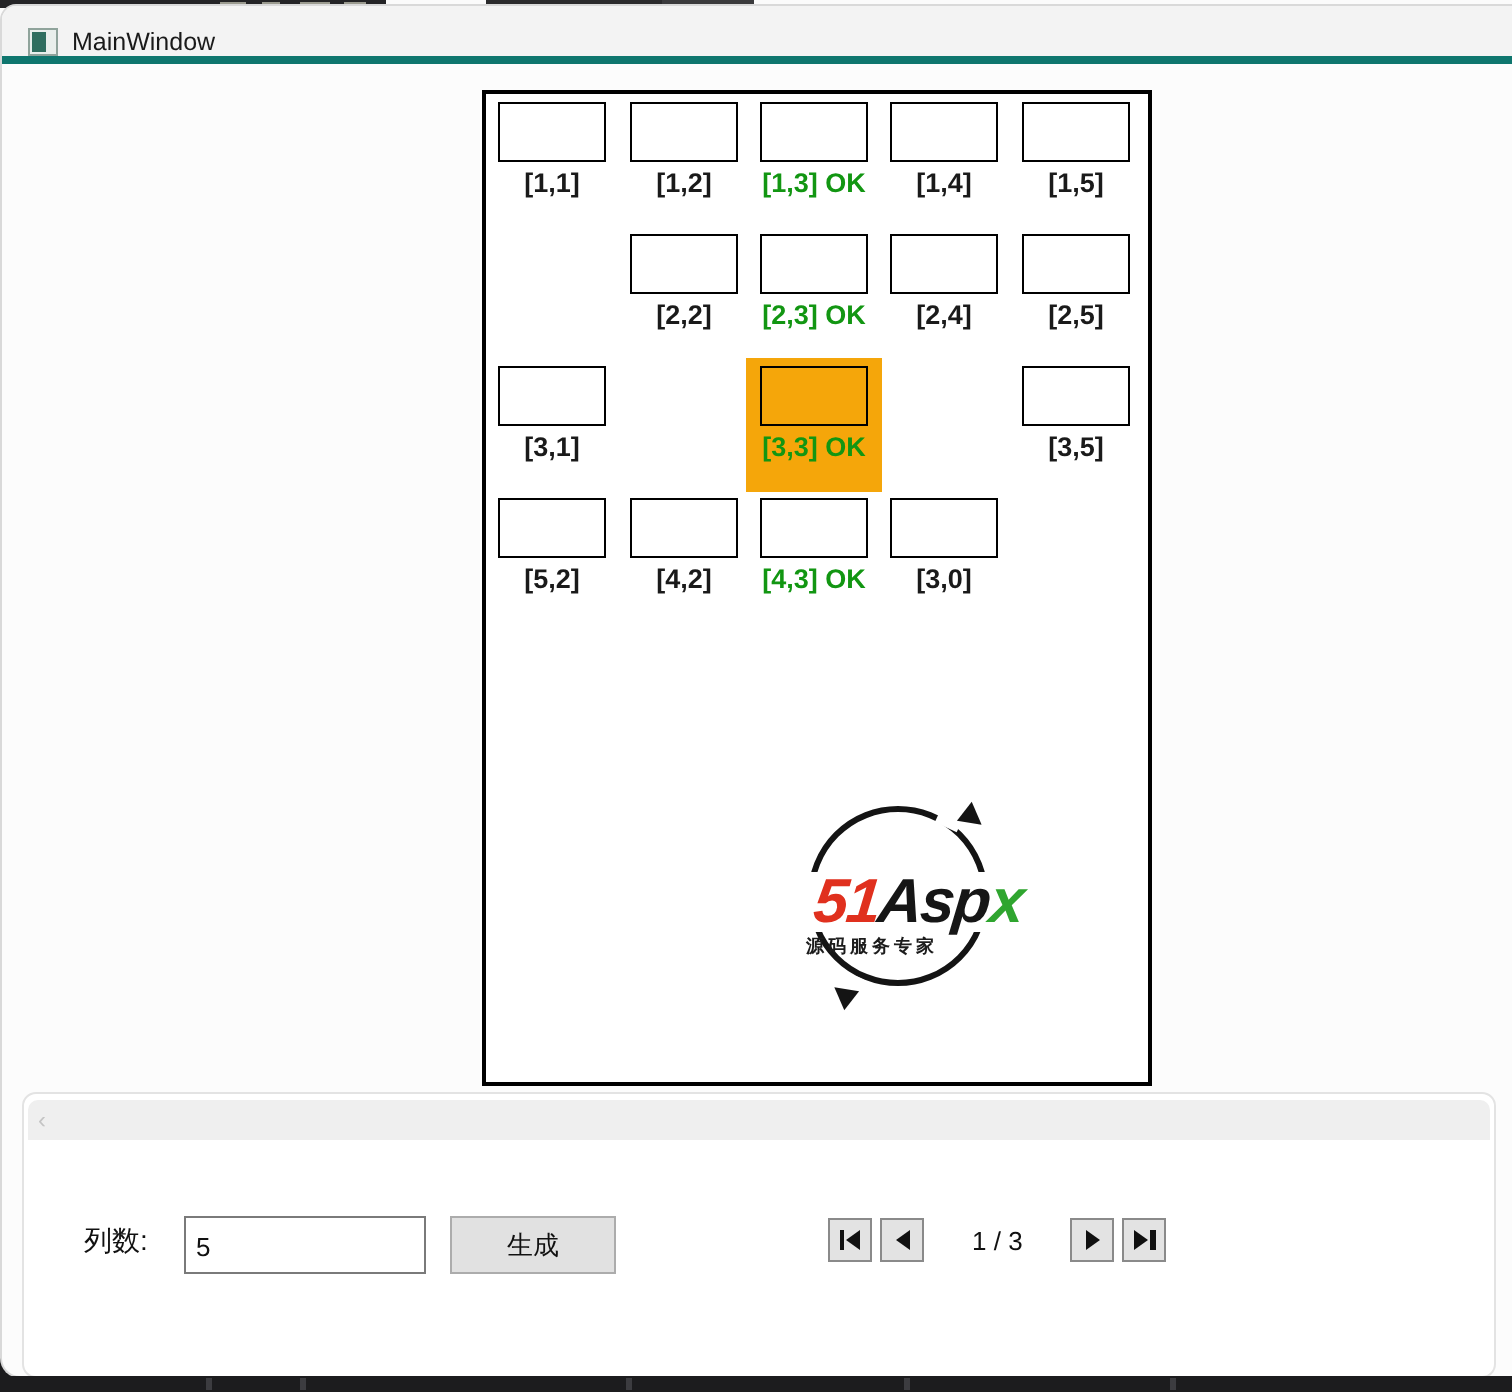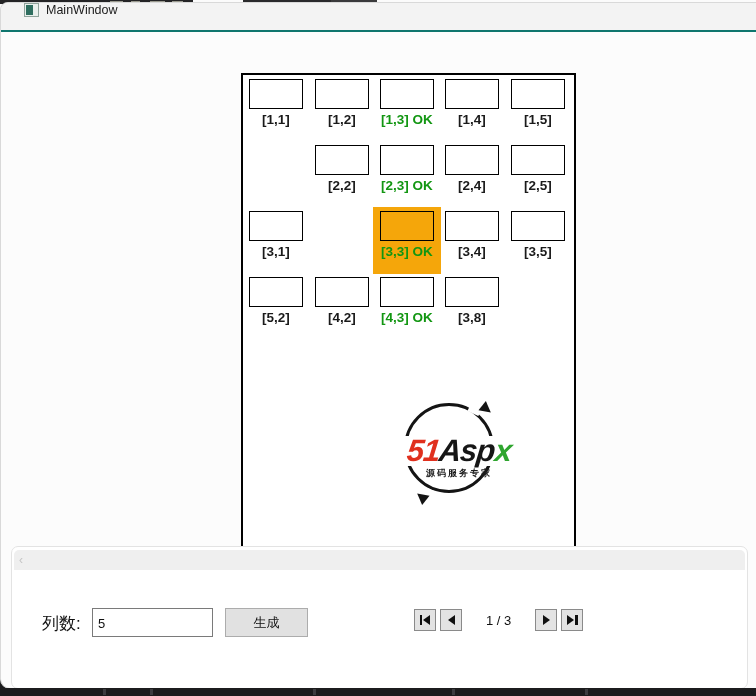--- a/index.html
+++ b/index.html
@@ -13,29 +13,29 @@
   #frag-top-mid { left:243px; top:0; width:88px; height:3px; background:#2a2a2c; }
   #frag-top-mid2 { left:331px; top:0; width:46px; height:3px; background:#3a3a3c; }
   #taskbar-strip { left:0; top:688px; width:756px; height:8px; background:#1c1c1e; z-index:3; }
   .tb-sep { position:absolute; top:1px; width:3px; height:6px; background:#3c3c40; }
   #corner-dark { left:0; top:674px; width:16px; height:22px; background:#1c1c1e; z-index:1; }
 
   
   #window { position:absolute; left:0; top:2px; width:756px; height:687px; background:#fcfcfc;
             border:1px solid #d9d9d9; border-right:none;
             border-radius:8px 0 0 10px; z-index:2; overflow:hidden; }
-  #titlebar { height:29px; background:#f3f3f3; border-bottom:2px solid #0f766e;
-              display:flex; align-items:flex-start; padding-left:23px; }
+  #titlebar { height:29px; background:#f3f3f3; border-bottom:4px solid #0f766e;
+              display:flex; align-items:flex-end; padding-left:13px; }
   #app-icon { width:15px; height:14px; border:1px solid #8fa39b; background:#e9efec; position:relative; margin-right:7px; }
   #app-icon::before { content:""; position:absolute; left:1px; top:1px; width:7px; height:10px; background:#2f6e5f; }
   #window-title { font-size:12.5px; color:#1a1a1a; }
 
   
   #grid-panel { position:absolute; left:240px; top:42px; width:335px; height:498px;
-                border:2px solid #000; background:#fff;margin-top:28px; }
+                border:2px solid #000; background:#fff; }
   .cellcol { position:absolute; width:54px; text-align:center; }
   .cellbox { position:relative; z-index:1; width:54px; height:30px; border:1.5px solid #000; background:#fff; }
   .celllabel { position:relative; z-index:1; margin-top:3px; font-size:13.5px; font-weight:bold;
                color:#1a1a1a; white-space:nowrap; line-height:15px; }
   .celllabel.ok { color:var(--ok-green,#129612); }
   .cellcol.selected::before { content:""; position:absolute; left:-7px; top:-4px; width:68px; height:67px;
                background:var(--highlight-orange,#F5A60A); z-index:0; }
 
   
   #logo { position:absolute; left:398px; top:398px; width:104px; height:98px; }
@@ -47,31 +47,31 @@
   .logo-arrow { position:absolute; width:0; height:0; border-top:6px solid transparent; border-bottom:6px solid transparent; }
   #logo-arrow-top { left:74px; top:-3px; border-left:11px solid #141414; transform:rotate(38deg); }
   #logo-arrow-bot { left:9px; top:85px; border-right:11px solid #141414; transform:rotate(38deg); }
   #logo-textband { position:absolute; left:-12px; top:30px; width:128px; height:30px; background:#fff;
                    display:flex; align-items:center; justify-content:center; }
   #logo-textband span { font-weight:bold; font-style:italic; font-size:31px; line-height:30px;
                         letter-spacing:-1px; transform:skewX(-6deg); }
   .logo-51 { color:var(--logo-red,#E0301E); }
   .logo-asp { color:#161616; }
   .logo-x { color:var(--logo-green,#2FA52F); }
-  #logo-subtitle { position:absolute; left:-4px; top:61px; width:112px; text-align:center;
+  #logo-subtitle { position:absolute; left:-4px; top:61px; width:112px; 
                    font-size:9px; font-weight:bold; color:#1c1c1c; letter-spacing:2px; white-space:nowrap; }
 
   
   #bottom-panel { position:absolute; left:10px; top:543px; width:737px; height:143px;
                   background:#fff; border:1px solid #e3e3e3; border-radius:7px; }
   #scroll-strip { position:absolute; left:2px; top:3px; width:731px; height:20px; background:#efefef;
                   border-radius:5px 5px 0 0; display:flex; align-items:center; }
   #scroll-left-arrow { color:#c4c4c4; font-size:12px; padding-left:5px; line-height:20px; }
 
-  #columns-label { position:absolute; left:30px; top:65px; font-size:17px; color:#111; }
+  #columns-label { position:absolute; left:30px; top:65px; font-size:14px; color:#111; }
   #columns-input { position:absolute; left:80px; top:61px; width:121px; height:29px;
                    border:1px solid #7a7a7a; background:#fff; font-family:"Liberation Sans",sans-serif;
                    font-size:13px; color:#111; padding:2px 0 0 5px; vertical-align:top; }
   #generate-button { position:absolute; left:213px; top:61px; width:83px; height:29px;
                      background:#e1e1e1; border:1px solid #acacac; font-family:"Liberation Sans",sans-serif;
                      font-size:13px; color:#111; }
 
   #pager { position:absolute; left:402px; top:62px; display:flex; align-items:center; }
   .pg-btn { width:22px; height:22px; background:#e3e3e3; border:1px solid #8a8a8a;
             display:flex; align-items:center; justify-content:center; gap:1px; }
@@ -148,44 +148,40 @@
     </div>
 
     <div class="cellcol" style="left:6px;top:136px">
       <div class="cellbox"></div>
       <div class="celllabel">[3,1]</div>
     </div>
     <div class="cellcol selected" style="left:137px;top:136px">
       <div class="cellbox" style="background:transparent;"></div>
       <div class="celllabel ok">[3,3] OK</div>
     </div>
-    <div class="cellcol" style="left:202px;top:136px">
-      <div class="cellbox"></div>
-      <div class="celllabel">[3,4]</div>
-    </div>
     <div class="cellcol" style="left:268px;top:136px">
       <div class="cellbox"></div>
       <div class="celllabel">[3,5]</div>
     </div>
 
     <div class="cellcol" style="left:6px;top:202px">
       <div class="cellbox"></div>
       <div class="celllabel">[5,2]</div>
     </div>
     <div class="cellcol" style="left:72px;top:202px">
       <div class="cellbox"></div>
       <div class="celllabel">[4,2]</div>
     </div>
     <div class="cellcol" style="left:137px;top:202px">
       <div class="cellbox"></div>
       <div class="celllabel ok">[4,3] OK</div>
     </div>
     <div class="cellcol" style="left:202px;top:202px">
       <div class="cellbox"></div>
-      <div class="celllabel">[3,8]</div>
+      <div class="celllabel">[3,0]</div>
     </div>
   </div>
 
   <div id="logo">
     <div id="logo-circle">
       <div class="logo-gap" id="logo-gap-top"></div>
       <div class="logo-gap" id="logo-gap-bot"></div>
       <div class="logo-arrow" id="logo-arrow-top"></div>
       <div class="logo-arrow" id="logo-arrow-bot"></div>
       <div id="logo-textband">

